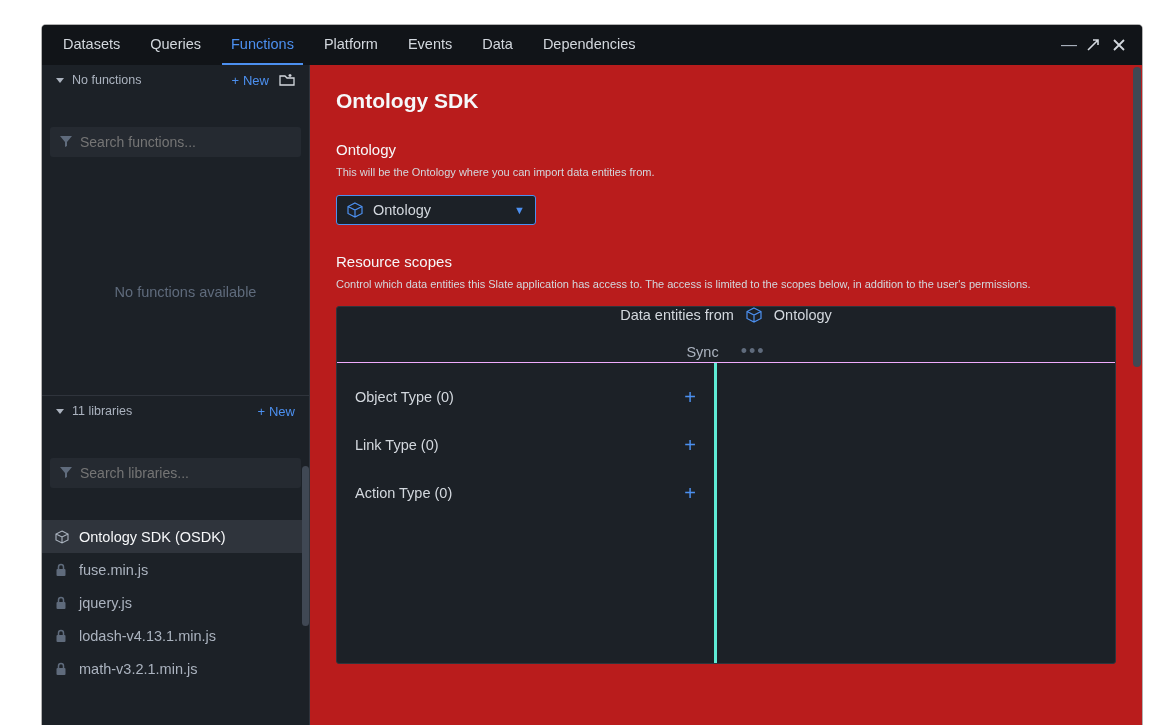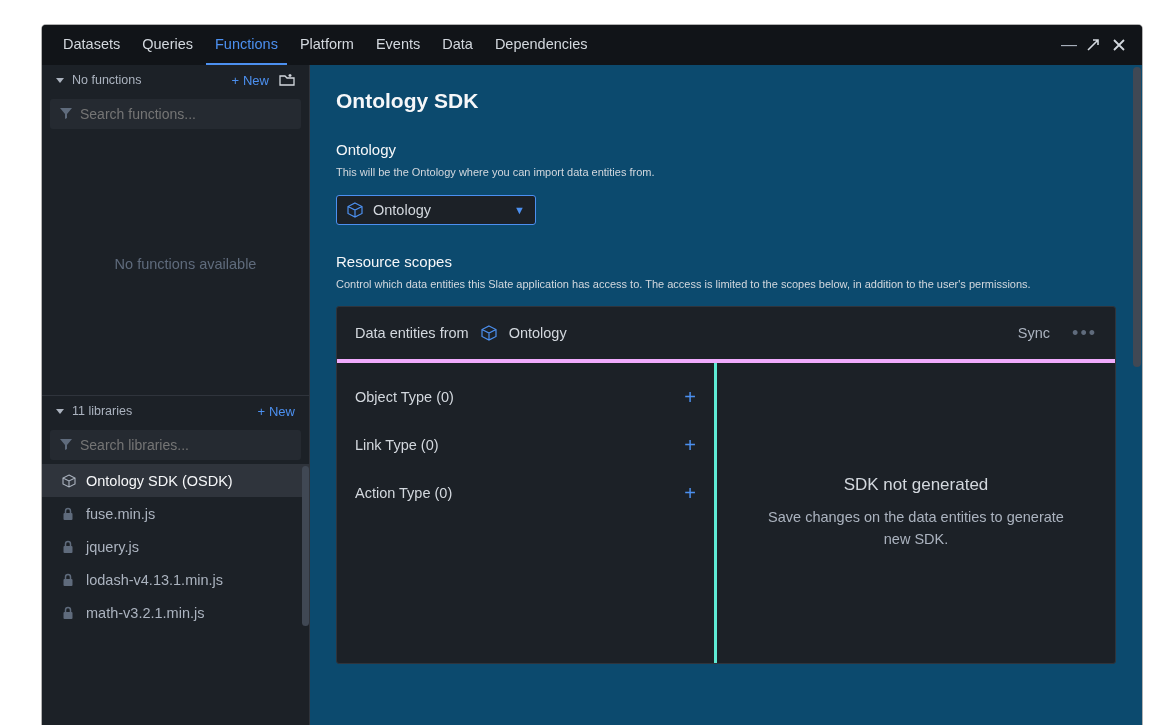--- a/index.html
+++ b/index.html
@@ -1,55 +1,55 @@
 <!DOCTYPE html>
 <html><head>
 <meta charset="utf-8">
 <style>
 * { box-sizing: border-box; margin: 0; padding: 0; }
 body { font-family: -apple-system, BlinkMacSystemFont, "Segoe UI", Helvetica, Arial, sans-serif; background: #fff; width: 1159px; height: 725px; overflow: hidden; }
 .app-window { position: absolute; left: 42px; top: 25px; width: 1100px; height: 700px; background: #1c2127; border-radius: 4px 4px 0 0; display: flex; flex-direction: column; overflow: hidden; box-shadow: 0 0 0 1px rgba(0,0,0,0.3); }
 .tab-bar { height: 40px; background: #111418; display: flex; align-items: center; padding: 0 12px; justify-content: space-between; }
-.tabs { display: flex; gap: 4px; }
+.tabs { display: flex; gap: 12px; }
 .tab { padding: 0 9px; height: 40px; display: flex; align-items: center; color: #d3d8de; font-size: 14.5px; cursor: pointer; border-bottom: 2px solid transparent; }
 .tab.active { color: #4c90f0; border-bottom-color: #4c90f0; }
 .window-controls { display: flex; gap: 8px; align-items: center; }
 .window-ctrl { color: #abb3bf; cursor: pointer; font-size: 16px; width: 18px; text-align: center; }
 .body-area { flex: 1; display: flex; overflow: hidden; }
 .sidebar { width: 268px; background: #1c2127; display: flex; flex-direction: column; border-right: 1px solid #2f343c; }
-.side-section { display: flex; flex-direction: column; }
+.side-section { display: flex; flex-direction: column; gap: 28px; }
 .side-header { height: 30px; display: flex; align-items: center; padding: 0 14px; font-size: 12.5px; color: #abb3bf; justify-content: space-between; }
 .side-header-left { display: flex; align-items: center; gap: 8px; }
 .side-header-right { display: flex; align-items: center; gap: 10px; }
 .caret-down { width: 0; height: 0; border-left: 4px solid transparent; border-right: 4px solid transparent; border-top: 5px solid #abb3bf; }
 .new-btn { color: #4c90f0; font-size: 13px; display: flex; align-items: center; gap: 4px; cursor: pointer; }
 .folder-icon { color: #abb3bf; font-size: 14px; cursor: pointer; }
 .search-row { padding: 4px 8px; }
 .search-input { width: 100%; height: 30px; background: #252a31; border: none; border-radius: 3px; color: #d3d8de; padding: 0 10px 0 30px; font-size: 14px; outline: none; }
 .search-wrap { position: relative; }
 .search-wrap .filter-icon { position: absolute; left: 9px; top: 7px; color: #5f6b7c; font-size: 14px; }
 .empty-msg { flex: 1; display: flex; align-items: center; justify-content: center; color: #5f6b7c; font-size: 14.5px; padding-left: 20px; }
 .functions-section { height: 330px; display: flex; flex-direction: column; }
 .libraries-section { flex: 1; display: flex; flex-direction: column; border-top: 1px solid #2f343c; position: relative; }
 .lib-list { flex: 1; overflow-y: auto; }
-.lib-item { height: 33px; display: flex; align-items: center; padding: 0 20px; gap: 10px; font-size: 14.5px; cursor: pointer; color: #abb3bf; }
+.lib-item { height: 33px; display: flex; align-items: center; padding: 0 13px; gap: 10px; font-size: 14.5px; cursor: pointer; color: #abb3bf; }
 .lib-item.selected { background: #2f343c; color: #f6f7f9; }
 .lib-item .lock-icon { color: #5f6b7c; font-size: 13px; width: 14px; flex-shrink: 0; }
 .lib-item .cube-icon { color: #abb3bf; font-size: 14px; width: 14px; flex-shrink: 0; }
-.main { flex: 1; background: #0c4a6e; overflow-y: auto; position: relative; }
+.main { flex: 1; background: #b91c1c; overflow-y: auto; position: relative; }
 .main-inner { padding: 24px 26px; }
 .page-title { color: #f6f7f9; font-size: 21px; font-weight: 600; margin-bottom: 28px; }
 .section-label { color: #f6f7f9; font-size: 15px; font-weight: 500; margin-bottom: 6px; }
 .section-desc { color: #d3d8de; font-size: 11px; line-height: 1.5; margin-bottom: 14px; }
 .ontology-select { display: inline-flex; align-items: center; gap: 10px; border: 1px solid #4c90f0; border-radius: 3px; padding: 6px 10px; min-width: 200px; background: #1c2127; cursor: pointer; color: #d3d8de; font-size: 14.5px; justify-content: space-between; margin-bottom: 28px; }
 .ontology-select-left { display: flex; align-items: center; gap: 10px; }
 .cube-blue { color: #4c90f0; font-size: 15px; }
 .chevron-s { color: #4c90f0; font-size: 11px; }
 .panel { border: 1px solid #2f343c; border-radius: 3px; background: #1c2127; margin-top: 6px; }
-.panel-header { height: 56px; display: flex; align-items: center; justify-content: space-between; padding: 0 18px; border-bottom: 4px solid #f0abfc; }
+.panel-header { height: 56px; display: flex; align-items: center; justify-content: space-between; padding: 0 18px; border-bottom: 1px solid #f0abfc; flex-direction: column; }
 .panel-header-left { display: flex; align-items: center; gap: 12px; color: #d3d8de; font-size: 14.5px; }
 .panel-header-right { display: flex; align-items: center; gap: 22px; }
 .sync-link { color: #abb3bf; font-size: 14.5px; cursor: pointer; }
 .more-dots { color: #5f6b7c; font-size: 18px; cursor: pointer; letter-spacing: 2px; }
 .panel-body { display: flex; min-height: 300px; }
 .panel-left { width: 380px; border-right: 3px solid #5eead4; padding: 10px 0; }
 .type-row { height: 48px; display: flex; align-items: center; justify-content: space-between; padding: 0 18px; color: #d3d8de; font-size: 14.5px; }
 .plus-btn { color: #4c90f0; font-size: 20px; font-weight: 400; cursor: pointer; }
 .panel-right { flex: 1; display: flex; flex-direction: column; align-items: center; justify-content: center; padding: 20px 40px; text-align: center; }
 .panel-right-title { color: #d3d8de; font-size: 17px; font-weight: 500; margin-bottom: 12px; }
@@ -243,24 +243,20 @@
               </div>
               <div class="type-row">
                 <span>Link Type (0)</span>
                 <span class="plus-btn">+</span>
               </div>
               <div class="type-row">
                 <span>Action Type (0)</span>
                 <span class="plus-btn">+</span>
               </div>
             </div>
-            <div class="panel-right">
-              <div class="panel-right-title">SDK not generated</div>
-              <div class="panel-right-desc">Save changes on the data entities to generate new SDK.</div>
-            </div>
           </div>
         </div>
       </div>
       <div class="scrollbar-track">
         <div class="scrollbar-thumb"></div>
       </div>
     </div>
 
   </div>
 </div>

